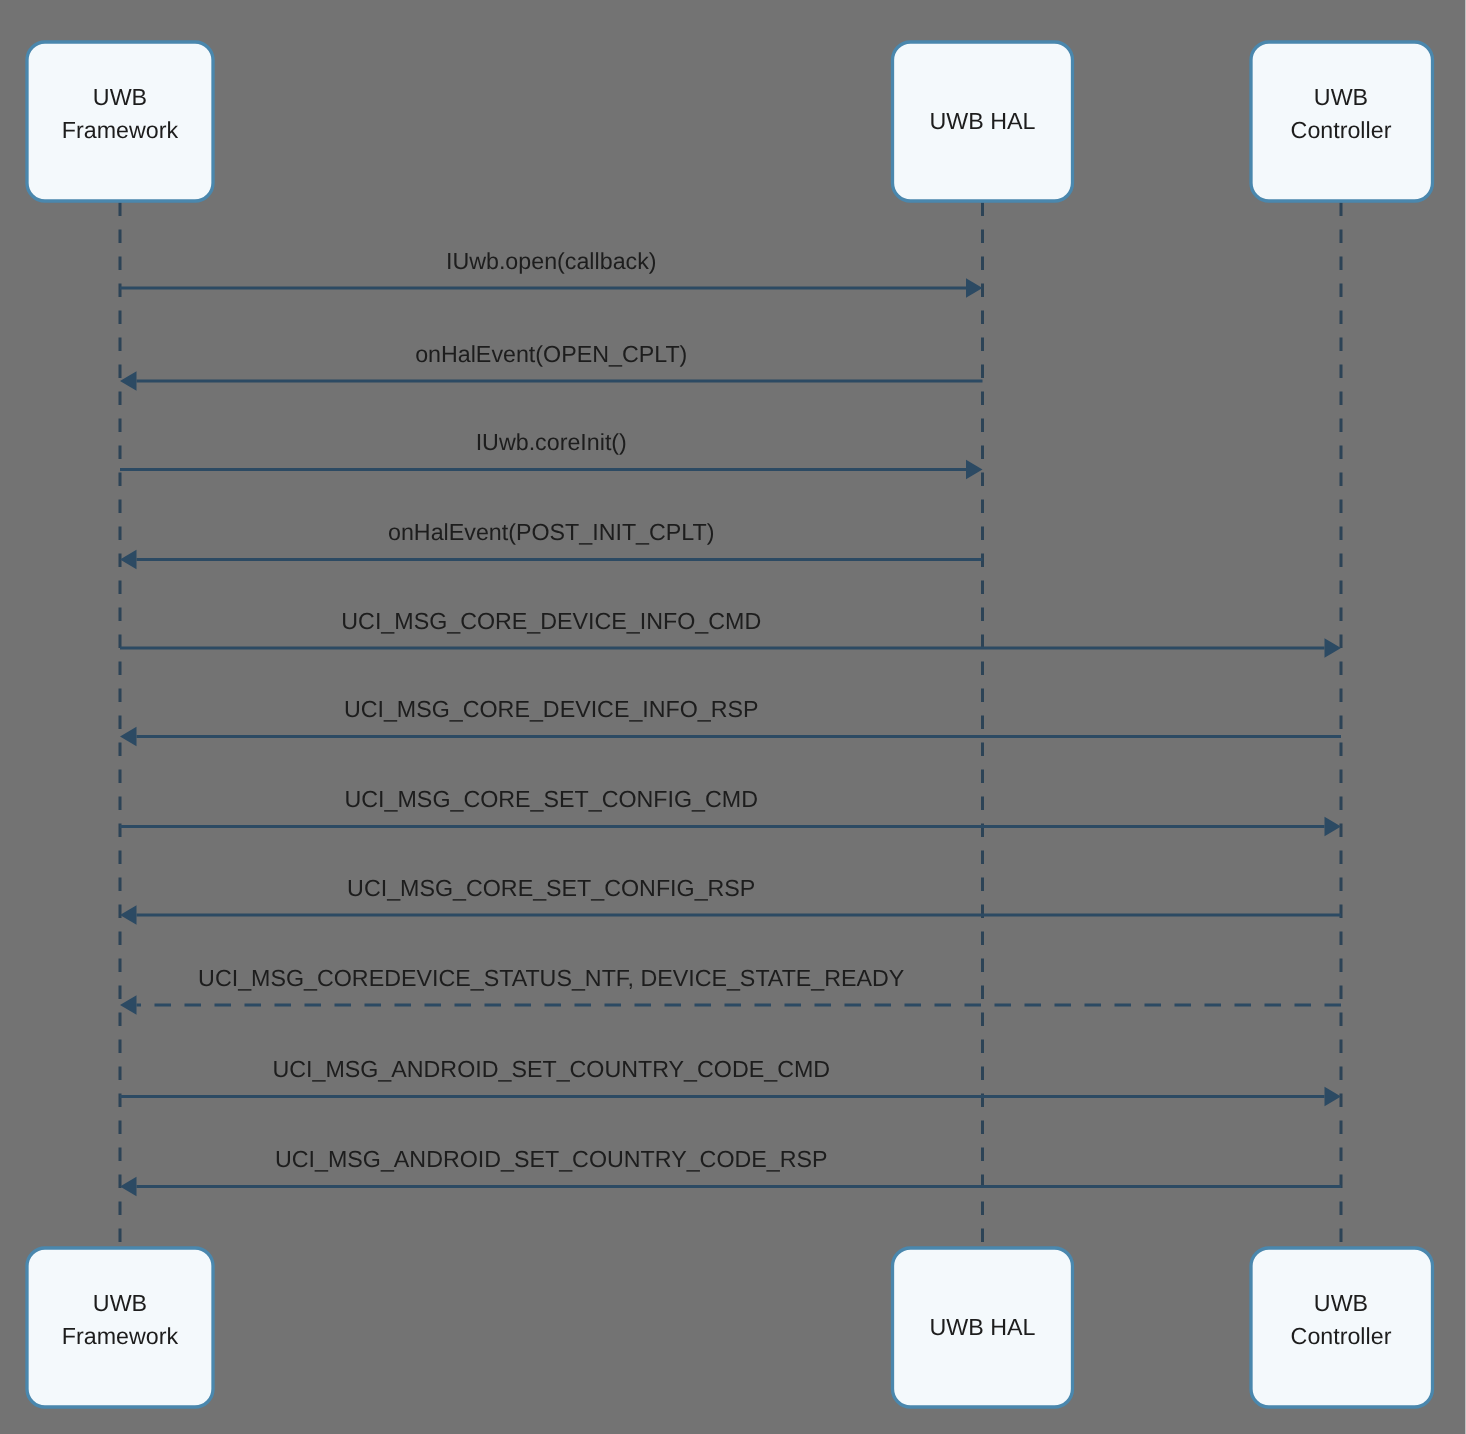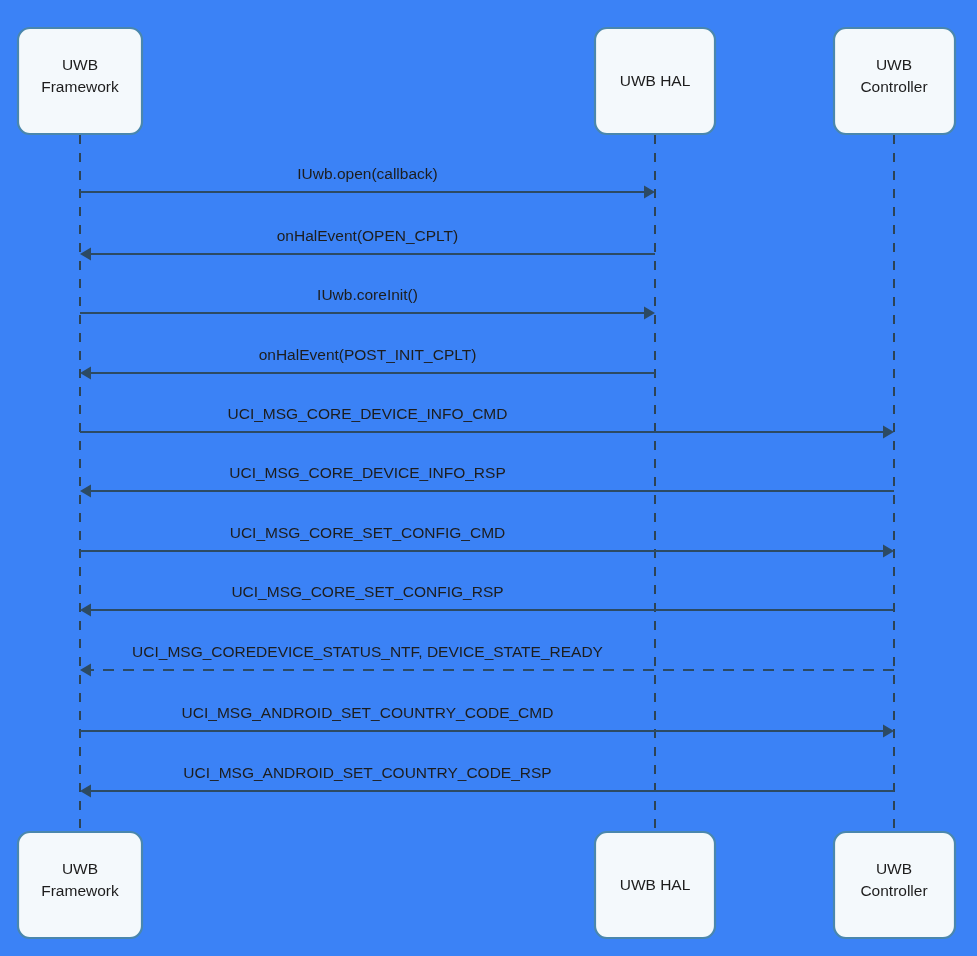--- a/index.html
+++ b/index.html
@@ -9,21 +9,21 @@
     background: #ffffff;
   }
   body {
     font-family: "Liberation Sans", sans-serif;
     color: #1d1d1d;
   }
   #diagram-root {
     position: relative;
     width: 977px;
     height: 956px;
-    background: #3b82f6;
+    background: #737373;
     overflow: hidden;
   }
   svg#seq-svg {
     position: absolute;
     left: 0;
     top: 0;
     width: 977px;
     height: 956px;
     display: block;
   }

